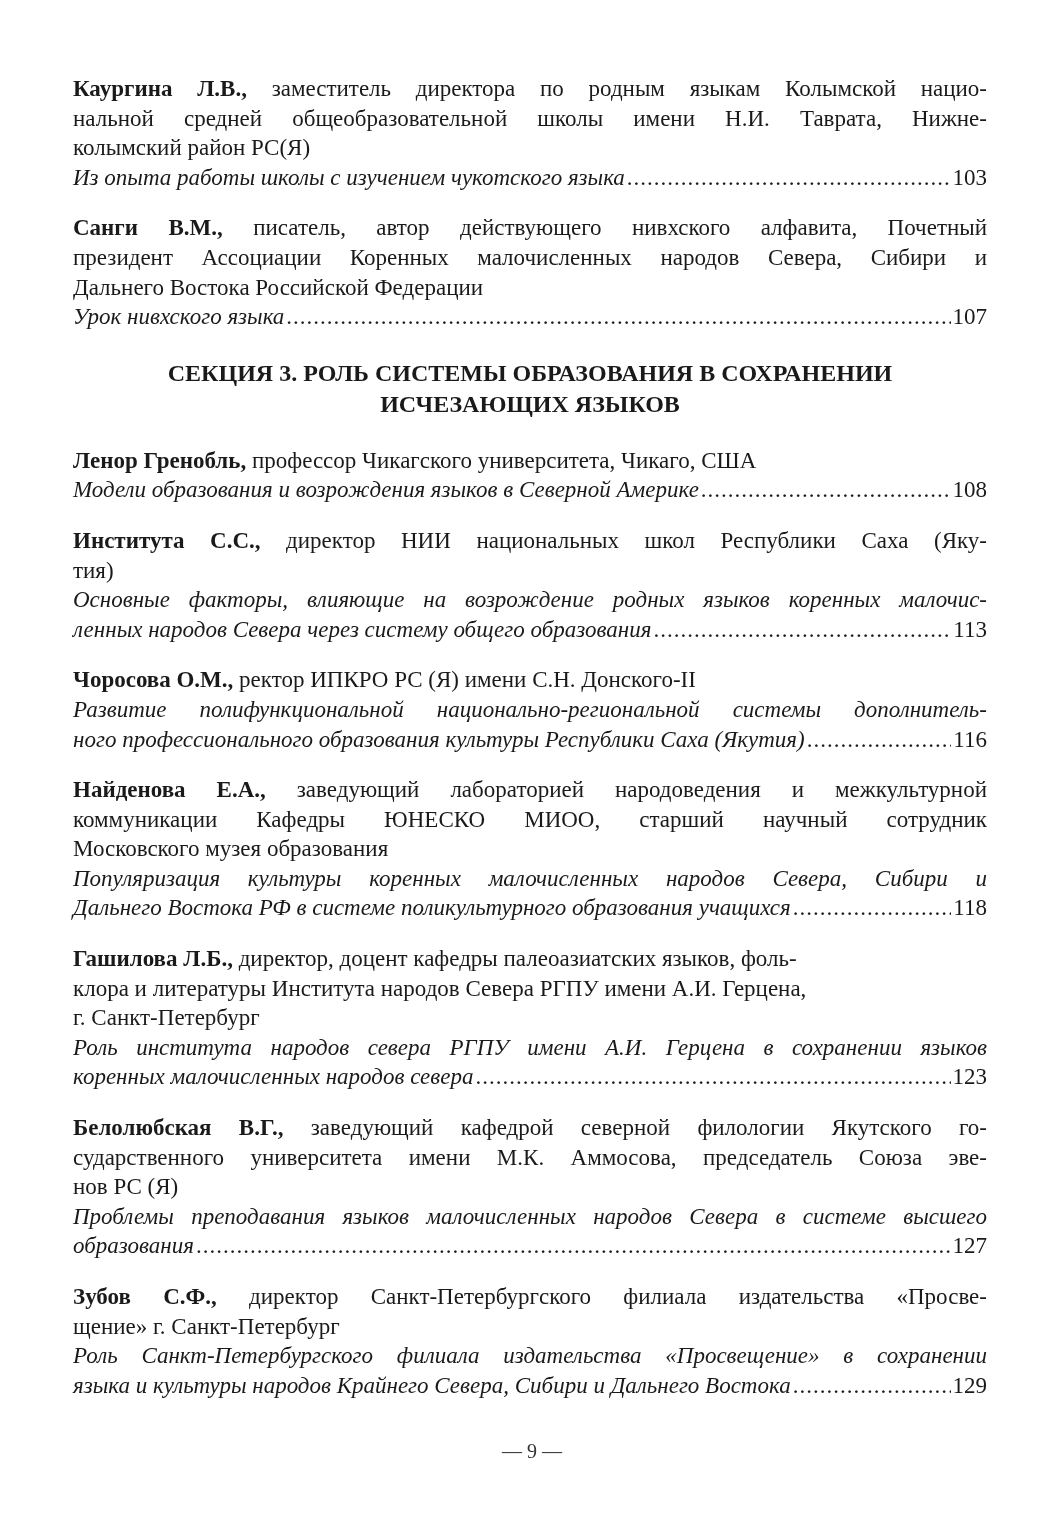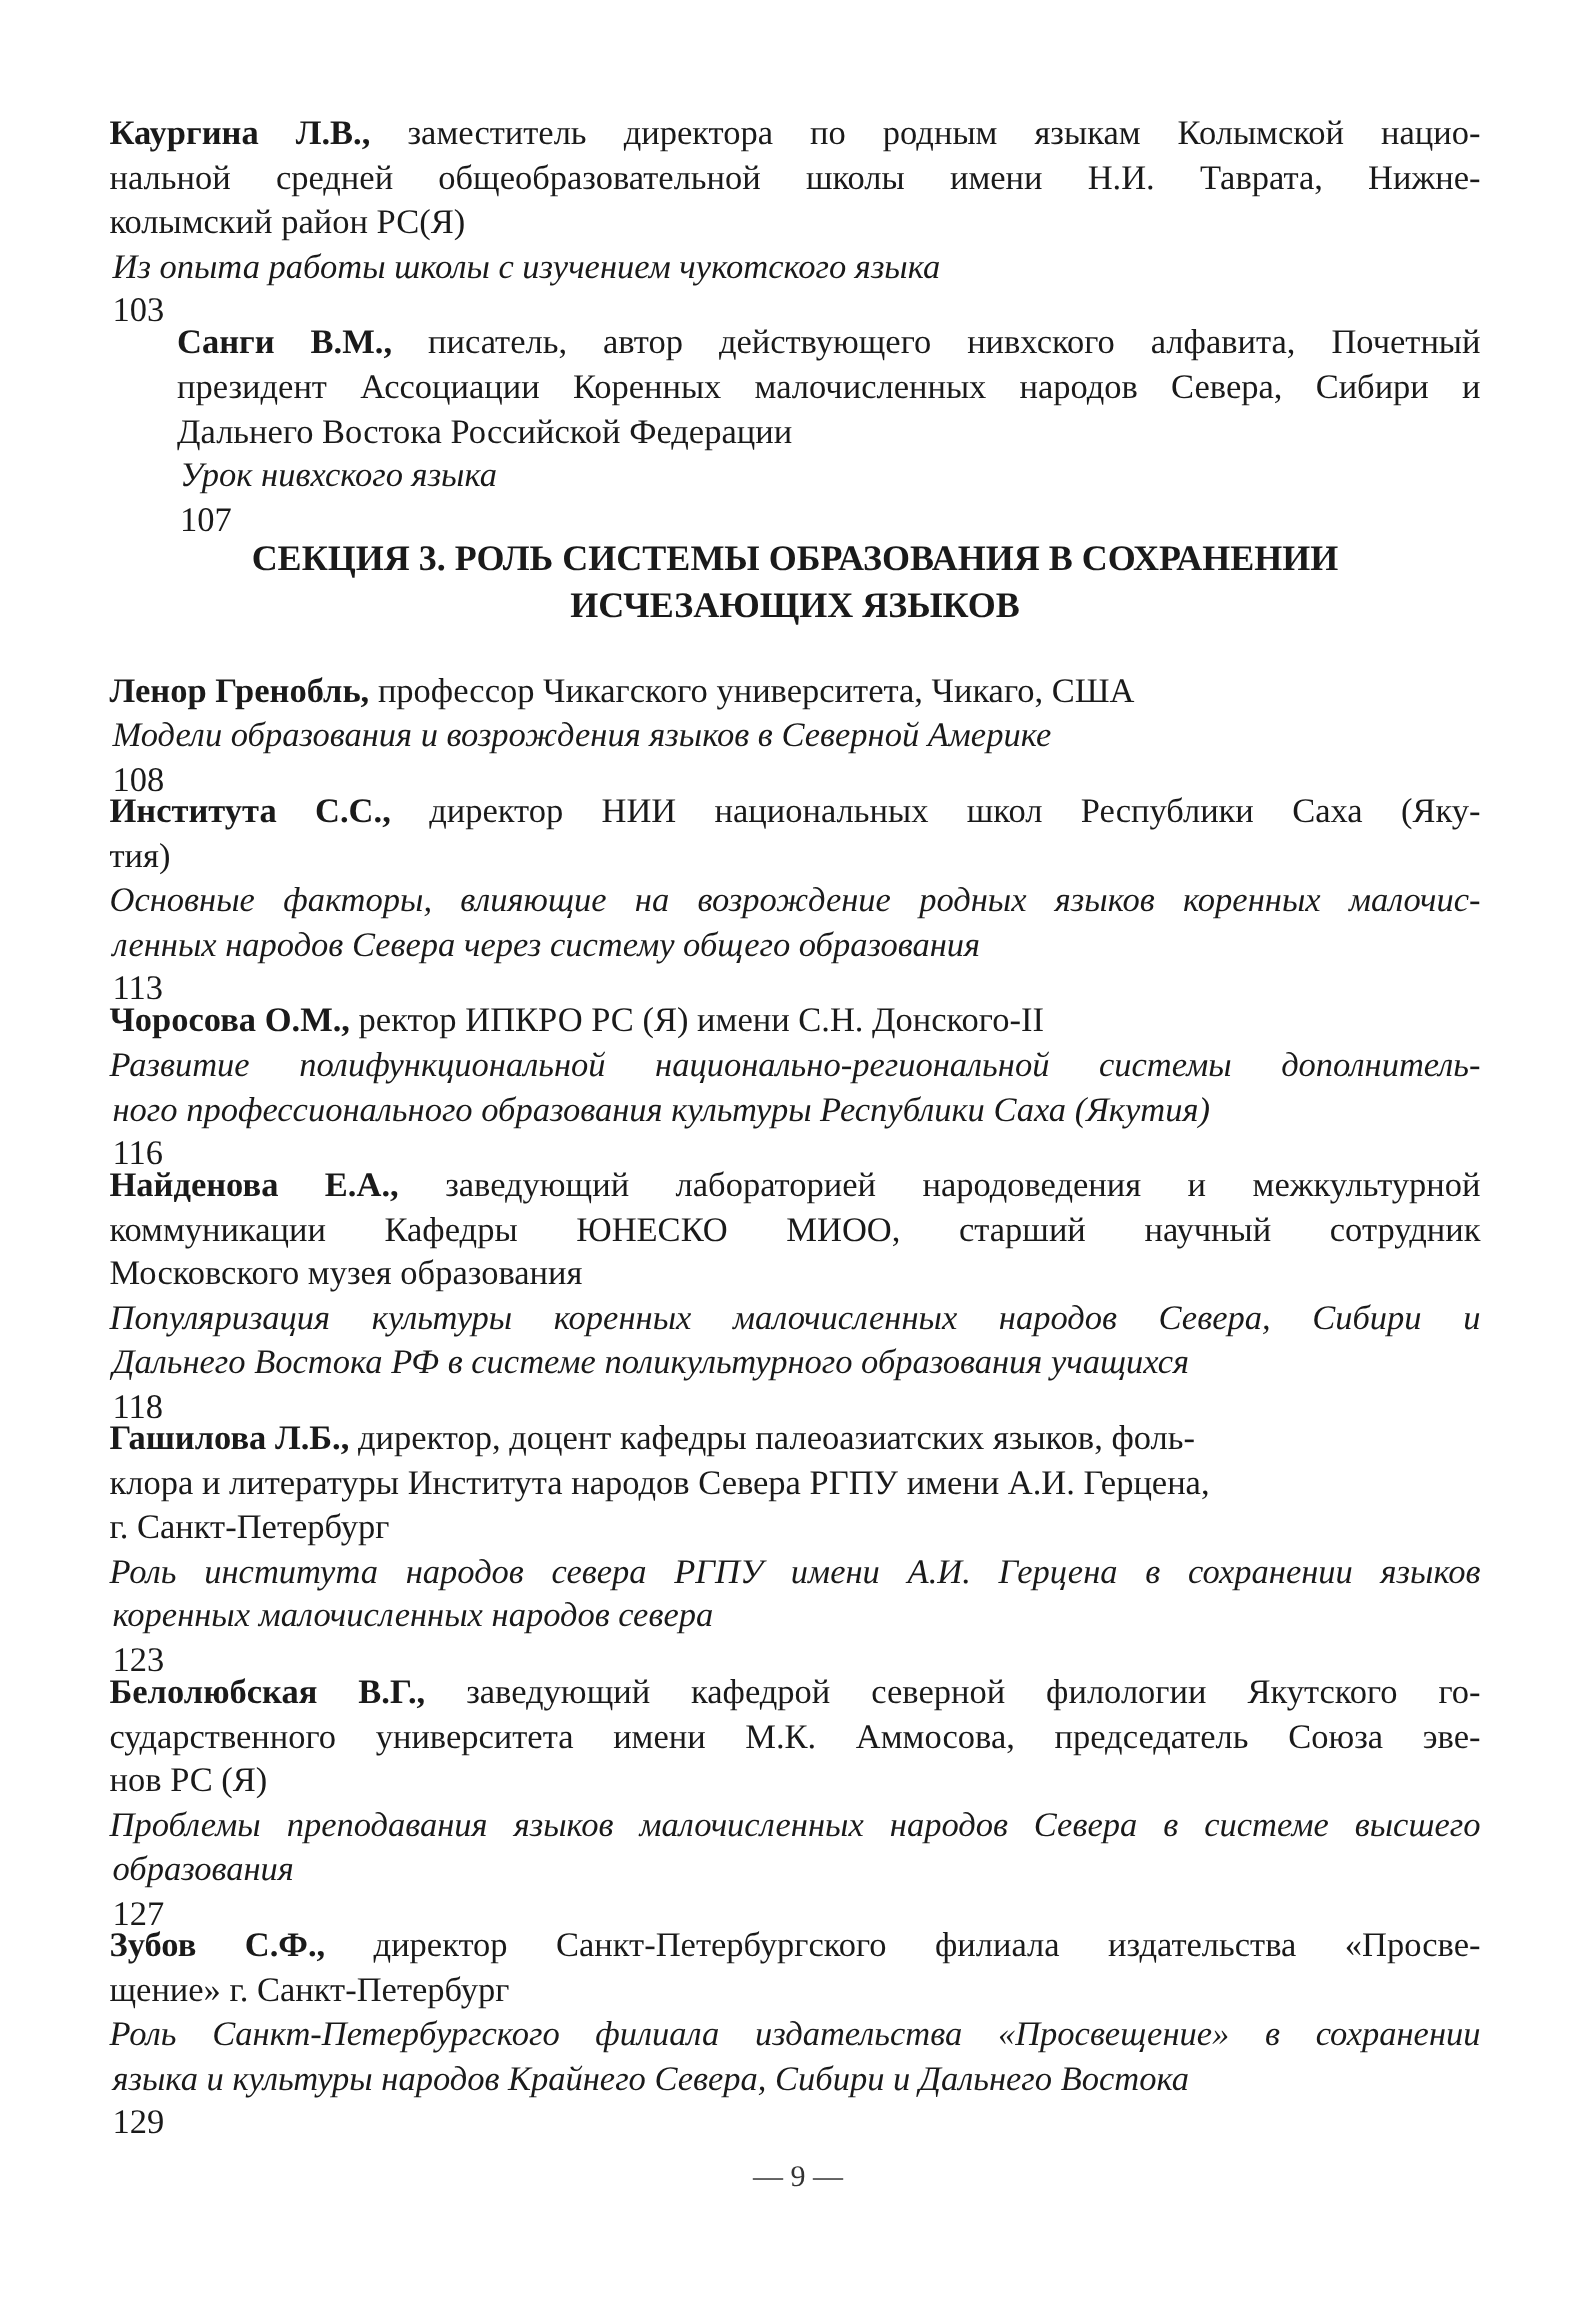--- a/index.html
+++ b/index.html
@@ -4,21 +4,21 @@
 <style>
   html, body { margin: 0; padding: 0; background: #ffffff; }
   body { width: 1064px; height: 1538px; position: relative; overflow: hidden;
          font-family: "Liberation Serif", "DejaVu Serif", serif; color: #1a1a1a; }
   .page { position: absolute; left: 73px; top: 74px; width: 914px; }
   .entry { margin: 0; }
   .line { display: block; font-size: 23px; line-height: 29.6px; white-space: nowrap; height: 29.6px; }
   .just { text-align: justify; text-align-last: justify; white-space: normal; }
   .author { font-weight: bold; }
   .title-line { font-style: italic; }
-  .toc-row { display: flex; align-items: baseline; font-size: 23px; line-height: 29.6px; height: 29.6px; flex-direction: column; }
+  .toc-row { display: flex; align-items: baseline; font-size: 23px; line-height: 29.6px; height: 29.6px; }
   .toc-row .t { font-style: italic; white-space: nowrap; }
   .toc-row .dots { flex: 1; overflow: hidden; white-space: nowrap; font-style: normal; letter-spacing: 1px; margin: 0 2px; }
   .toc-row .dots::after { content: "................................................................................................................................................................................................................................................................"; }
   .toc-row .pg { white-space: nowrap; }
   .section { text-align: center; font-weight: bold; font-size: 24px; line-height: 31px; margin: 0; }
   .page-num { position: absolute; left: 0; width: 1064px; top: 1440px; text-align: center; font-size: 20px; color: #333; }
 </style>
 </head>
 <body>
 
@@ -28,21 +28,21 @@
     <div class="line just"><span class="author">Каургина Л.В.,</span><span> заместитель директора по родным языкам Колымской нацио-</span></div>
     <div class="line just">нальной средней общеобразовательной школы имени Н.И. Таврата, Нижне-</div>
     <div class="line">колымский район РС(Я)</div>
     <div class="toc-row">
       <span class="t">Из опыта работы школы с изучением чукотского языка</span>
       <span class="dots"></span>
       <span class="pg">103</span>
     </div>
   </div>
 
-  <div class="entry" style="margin-bottom:26px;margin-left:45px;">
+  <div class="entry" style="margin-bottom:26px;">
     <div class="line just"><span class="author">Санги В.М.,</span><span> писатель, автор действующего нивхского алфавита, Почетный</span></div>
     <div class="line just">президент Ассоциации Коренных малочисленных народов Севера, Сибири и</div>
     <div class="line">Дальнего Востока Российской Федерации</div>
     <div class="toc-row">
       <span class="t">Урок нивхского языка</span>
       <span class="dots"></span>
       <span class="pg">107</span>
     </div>
   </div>
 

